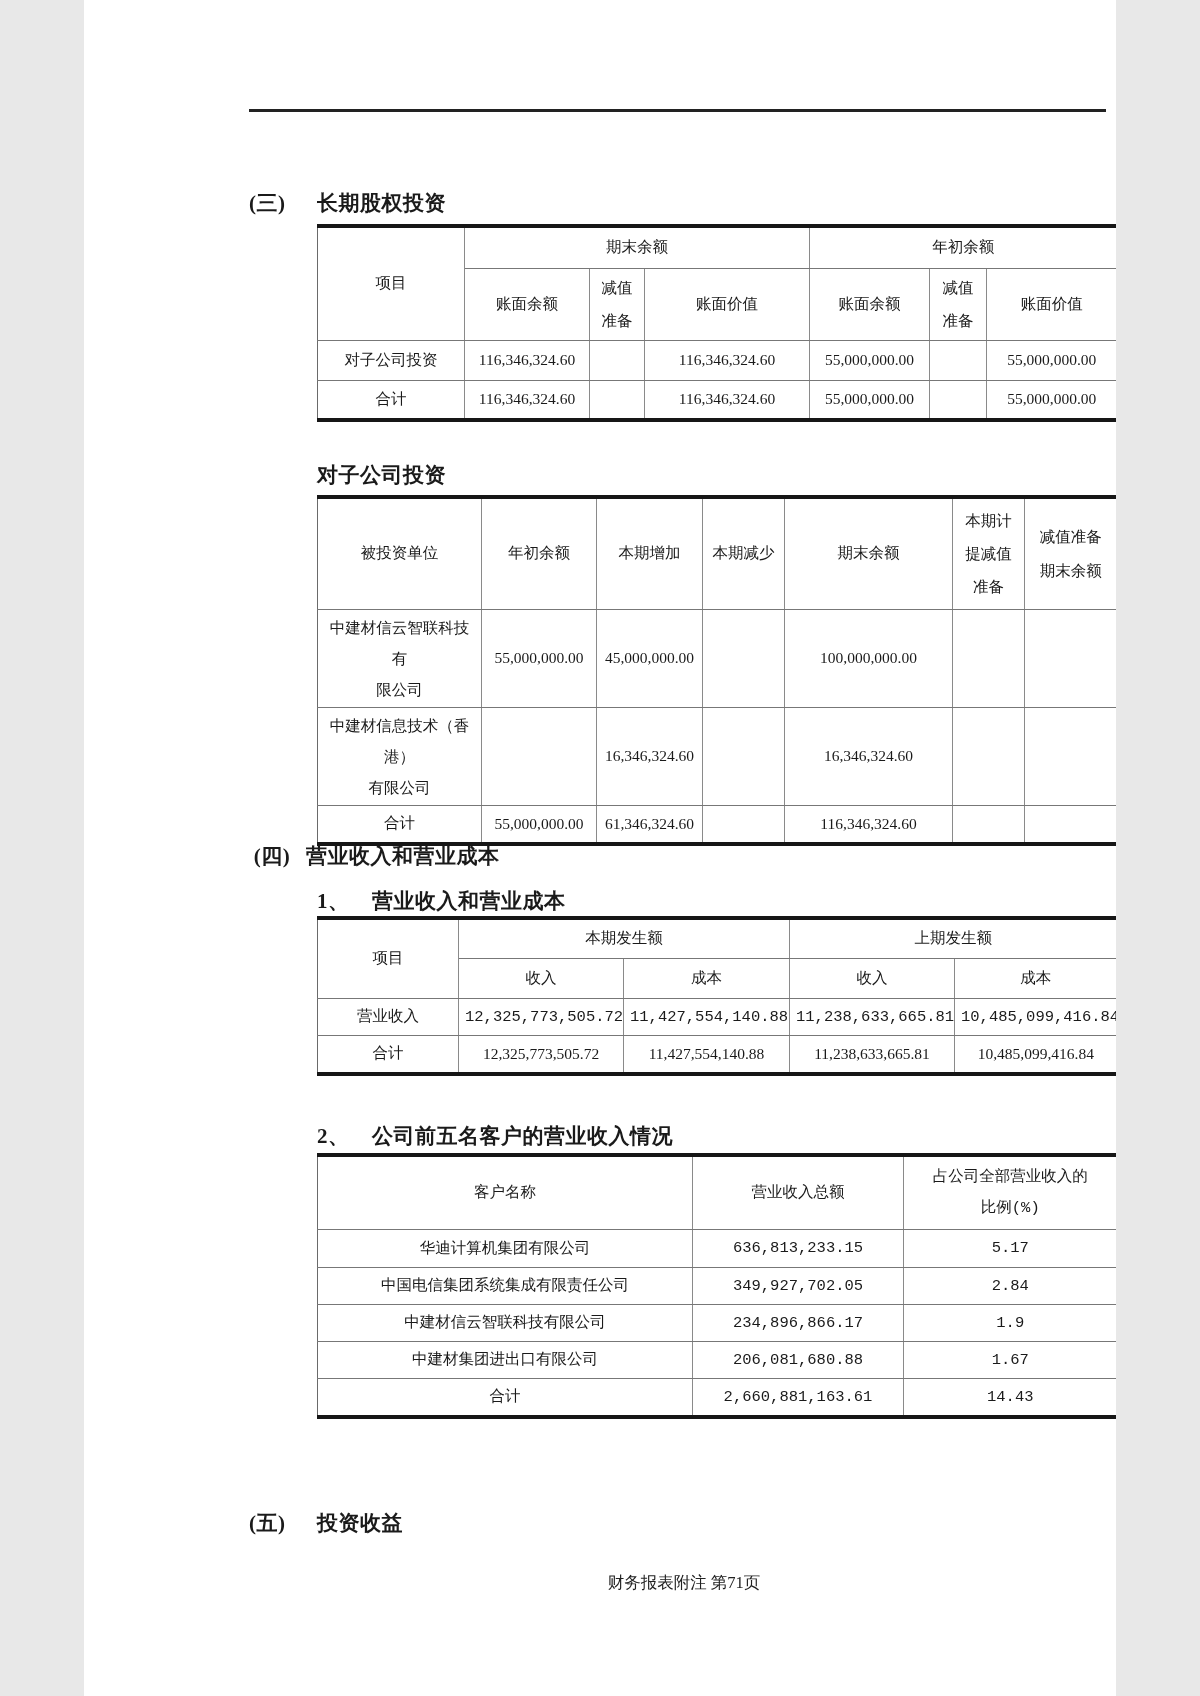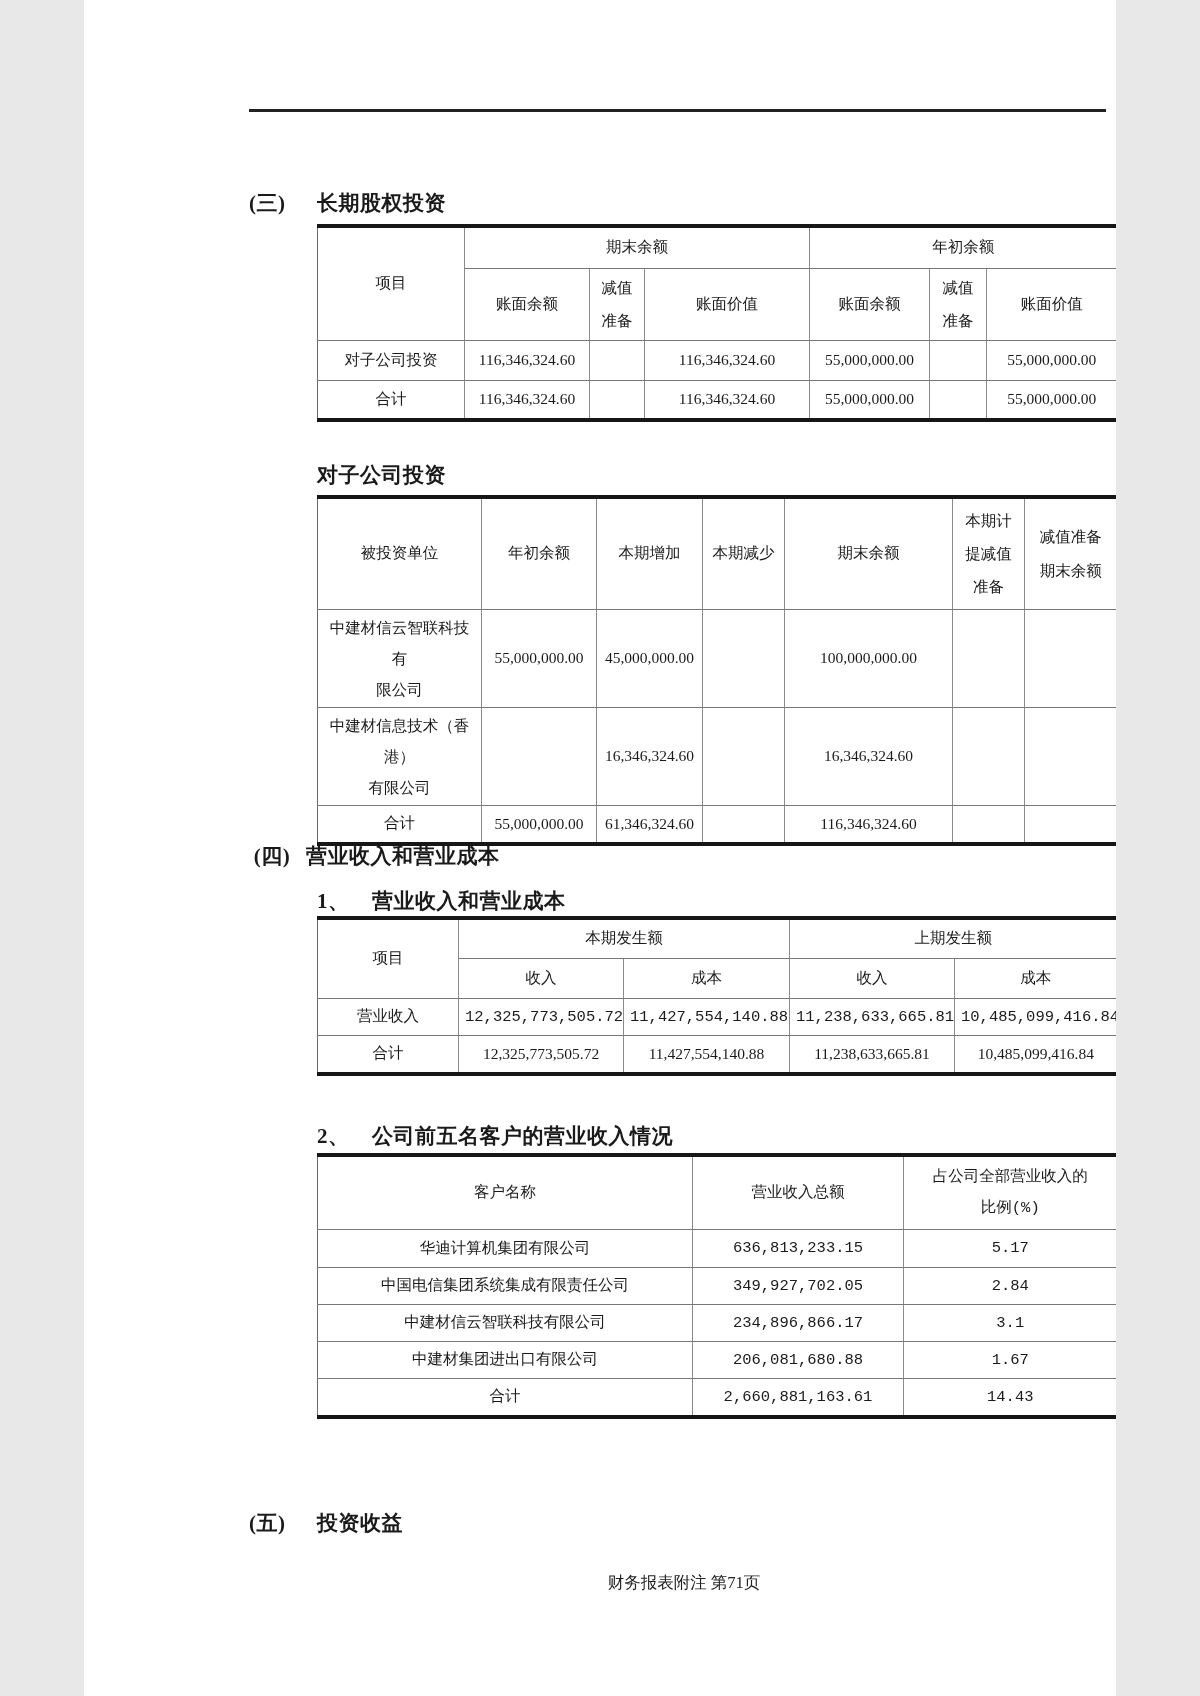--- a/index.html
+++ b/index.html
@@ -236,21 +236,21 @@
       <td>5.17</td>
     </tr>
     <tr style="height:37px;">
       <td class="left">中国电信集团系统集成有限责任公司</td>
       <td class="right">349,927,702.05</td>
       <td>2.84</td>
     </tr>
     <tr style="height:37px;">
       <td class="left">中建材信云智联科技有限公司</td>
       <td class="right">234,896,866.17</td>
-      <td>3.1</td>
+      <td>1.9</td>
     </tr>
     <tr style="height:37px;">
       <td class="left">中建材集团进出口有限公司</td>
       <td class="right">206,081,680.88</td>
       <td>1.67</td>
     </tr>
     <tr style="height:39px;">
       <td>合计</td>
       <td class="right">2,660,881,163.61</td>
       <td>14.43</td>

